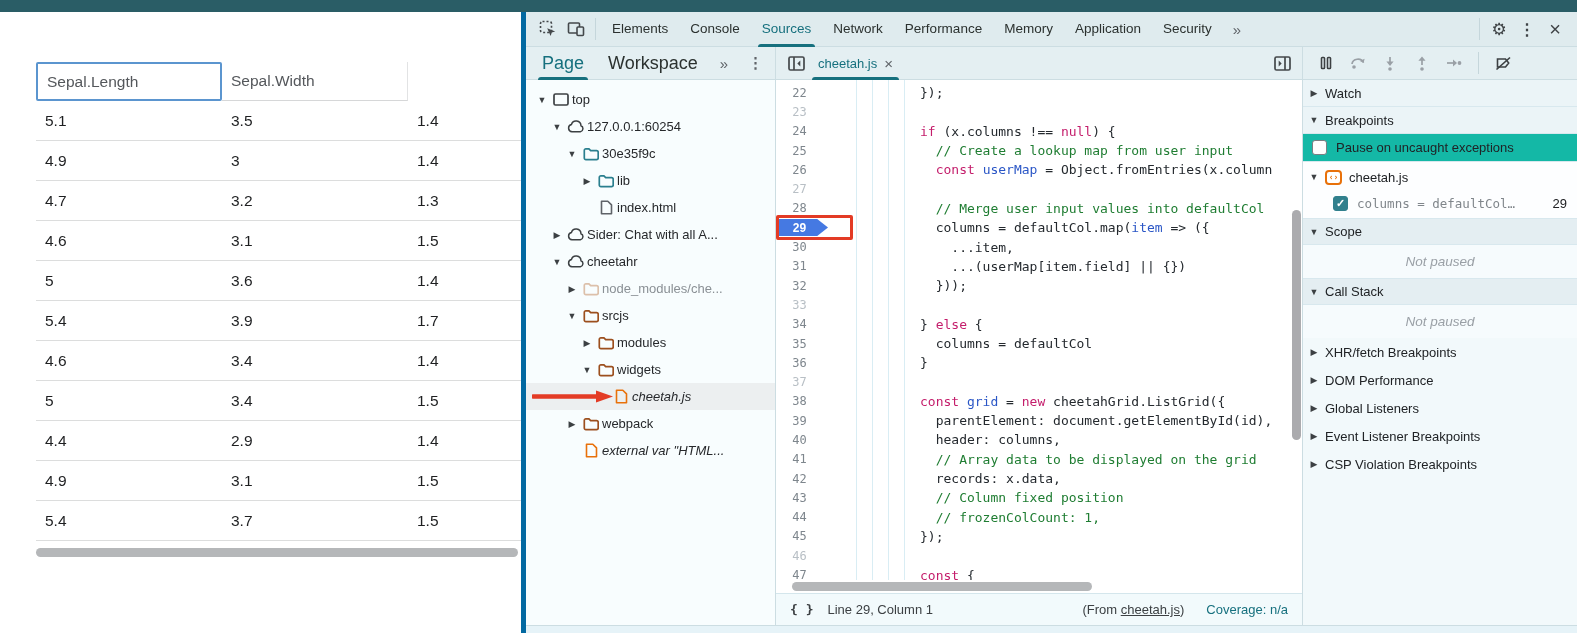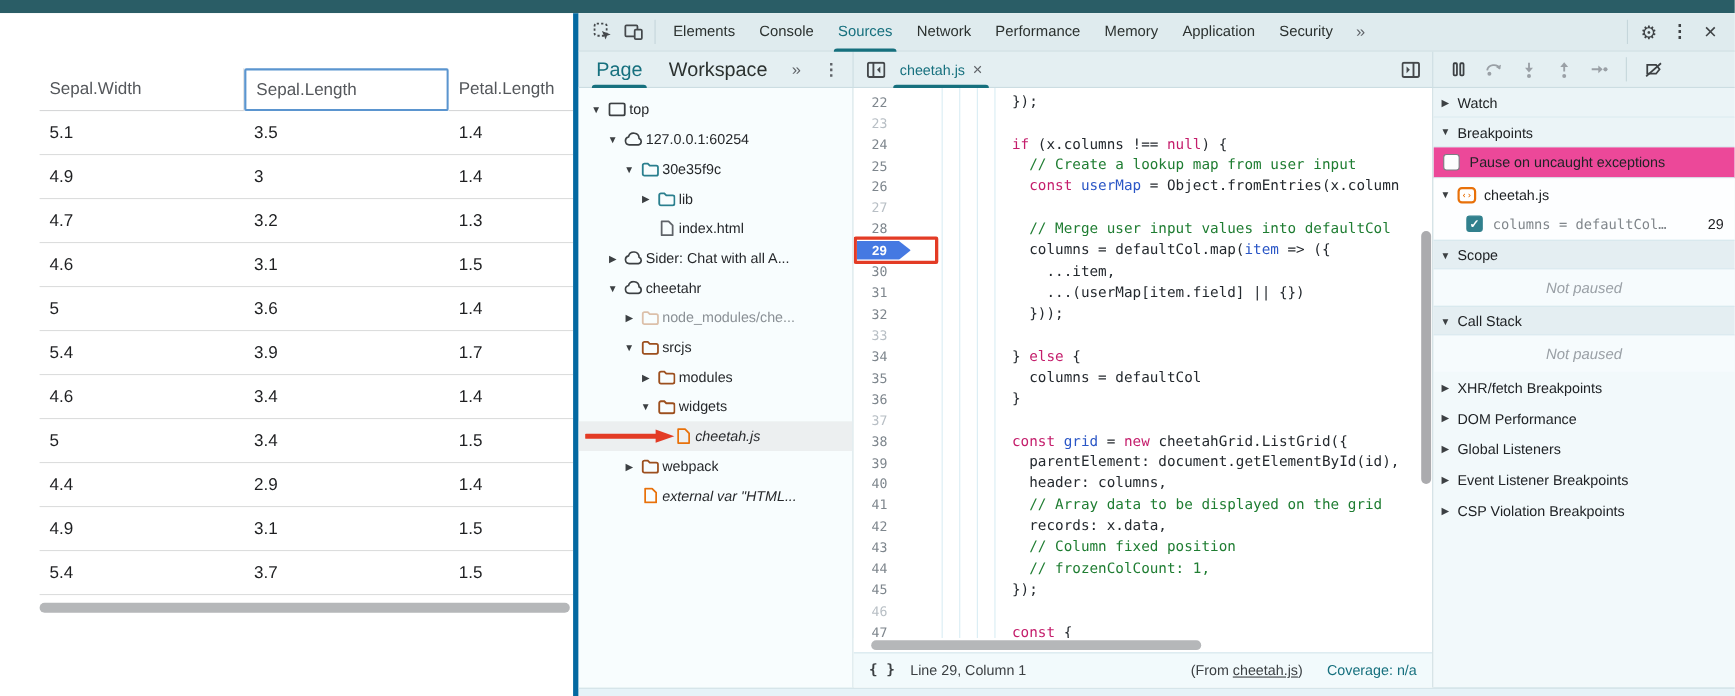--- a/index.html
+++ b/index.html
@@ -68,21 +68,21 @@
 .statusbar{position:absolute;left:0;right:0;bottom:0;height:32px;background:#f2fafc;border-top:1px solid #d4e6ec;display:flex;align-items:center;padding:0 14px;font-size:13px;color:#3c4043}
 .sb-brace{font:bold 13px "DejaVu Sans Mono",monospace;color:#3c4043;margin-right:14px}
 .sb-right{margin-left:auto;display:flex;align-items:center;gap:22px}
 .sb-link{text-decoration:underline}
 .sb-coverage{color:#16707e}
 
 .right-pane{flex:1;background:#f2f9fb;display:flex;flex-direction:column;overflow:hidden}
 .rp-header{height:27px;display:flex;align-items:center;background:#ebf4f7;border-bottom:1px solid #d8e8ee;font-size:13px;color:#202326;flex:0 0 auto}
 .rp-header.dark{background:#e4eef2;border-top:1px solid #d8e8ee}
 .rp-caret{width:22px;text-align:center;font-size:9px;color:#3c4043}
-.rp-block{background:#ec4899;border-bottom:1px solid #d8e8ee;flex:0 0 auto}
+.rp-block{background:#14b8a6;border-bottom:1px solid #d8e8ee;flex:0 0 auto}
 .cb-row{height:27px;display:flex;align-items:center;padding-left:9px;gap:9px;font-size:13px;color:#202326}
 .cbox{width:15px;height:15px;border:1.5px solid #7a7e82;border-radius:3px;background:#fdfefe;flex:0 0 auto}
 .cbox.checked{background:#31808d;border-color:#31808d;display:flex;align-items:center;justify-content:center;color:#fff;font-size:11px;font-weight:bold}
 .bp-group{background:#fdfeff;flex:0 0 auto;padding:2px 0}
 .bpg-row{height:26px;display:flex;align-items:center;font-size:13px;color:#202326}
 .script-icon{width:17px;height:15px;border:2px solid #e8710a;border-radius:4px;background:#fff;color:#e8710a;font:bold 8px "DejaVu Sans Mono",monospace;display:flex;align-items:center;justify-content:center;margin-right:7px}
 .bpe-row{height:26px;display:flex;align-items:center;padding-left:30px;gap:9px}
 .bpe-code{font:12.5px "DejaVu Sans Mono",monospace;color:#80868b;flex:1;overflow:hidden;white-space:nowrap;text-overflow:ellipsis}
 .bpe-line{font-size:13px;color:#202124;margin-right:10px}
 .notpaused{height:33px;display:flex;align-items:center;justify-content:center;font-size:13.5px;font-style:italic;color:#9aa0a6;background:#f6fbfd;flex:0 0 auto}
@@ -91,23 +91,22 @@
 svg{display:block}
 </style>
 </head>
 <body>
 
 <div class="titlebar"></div>
 
 <div class="page-panel">
   <div class="iris">
     <div class="iris-header">
+        <div class="iris-h focused">Sepal.Length</div>
         <div class="iris-h">Sepal.Width</div>
-        <div class="iris-h focused">Sepal.Length</div>
-        <div class="iris-h">Petal.Length</div>
       </div>
     <div>
         <div class="iris-row">
           <div class="iris-c">5.1</div>
           <div class="iris-c">3.5</div>
           <div class="iris-c">1.4</div>
         </div>
         <div class="iris-row">
           <div class="iris-c">4.9</div>
           <div class="iris-c">3</div>

